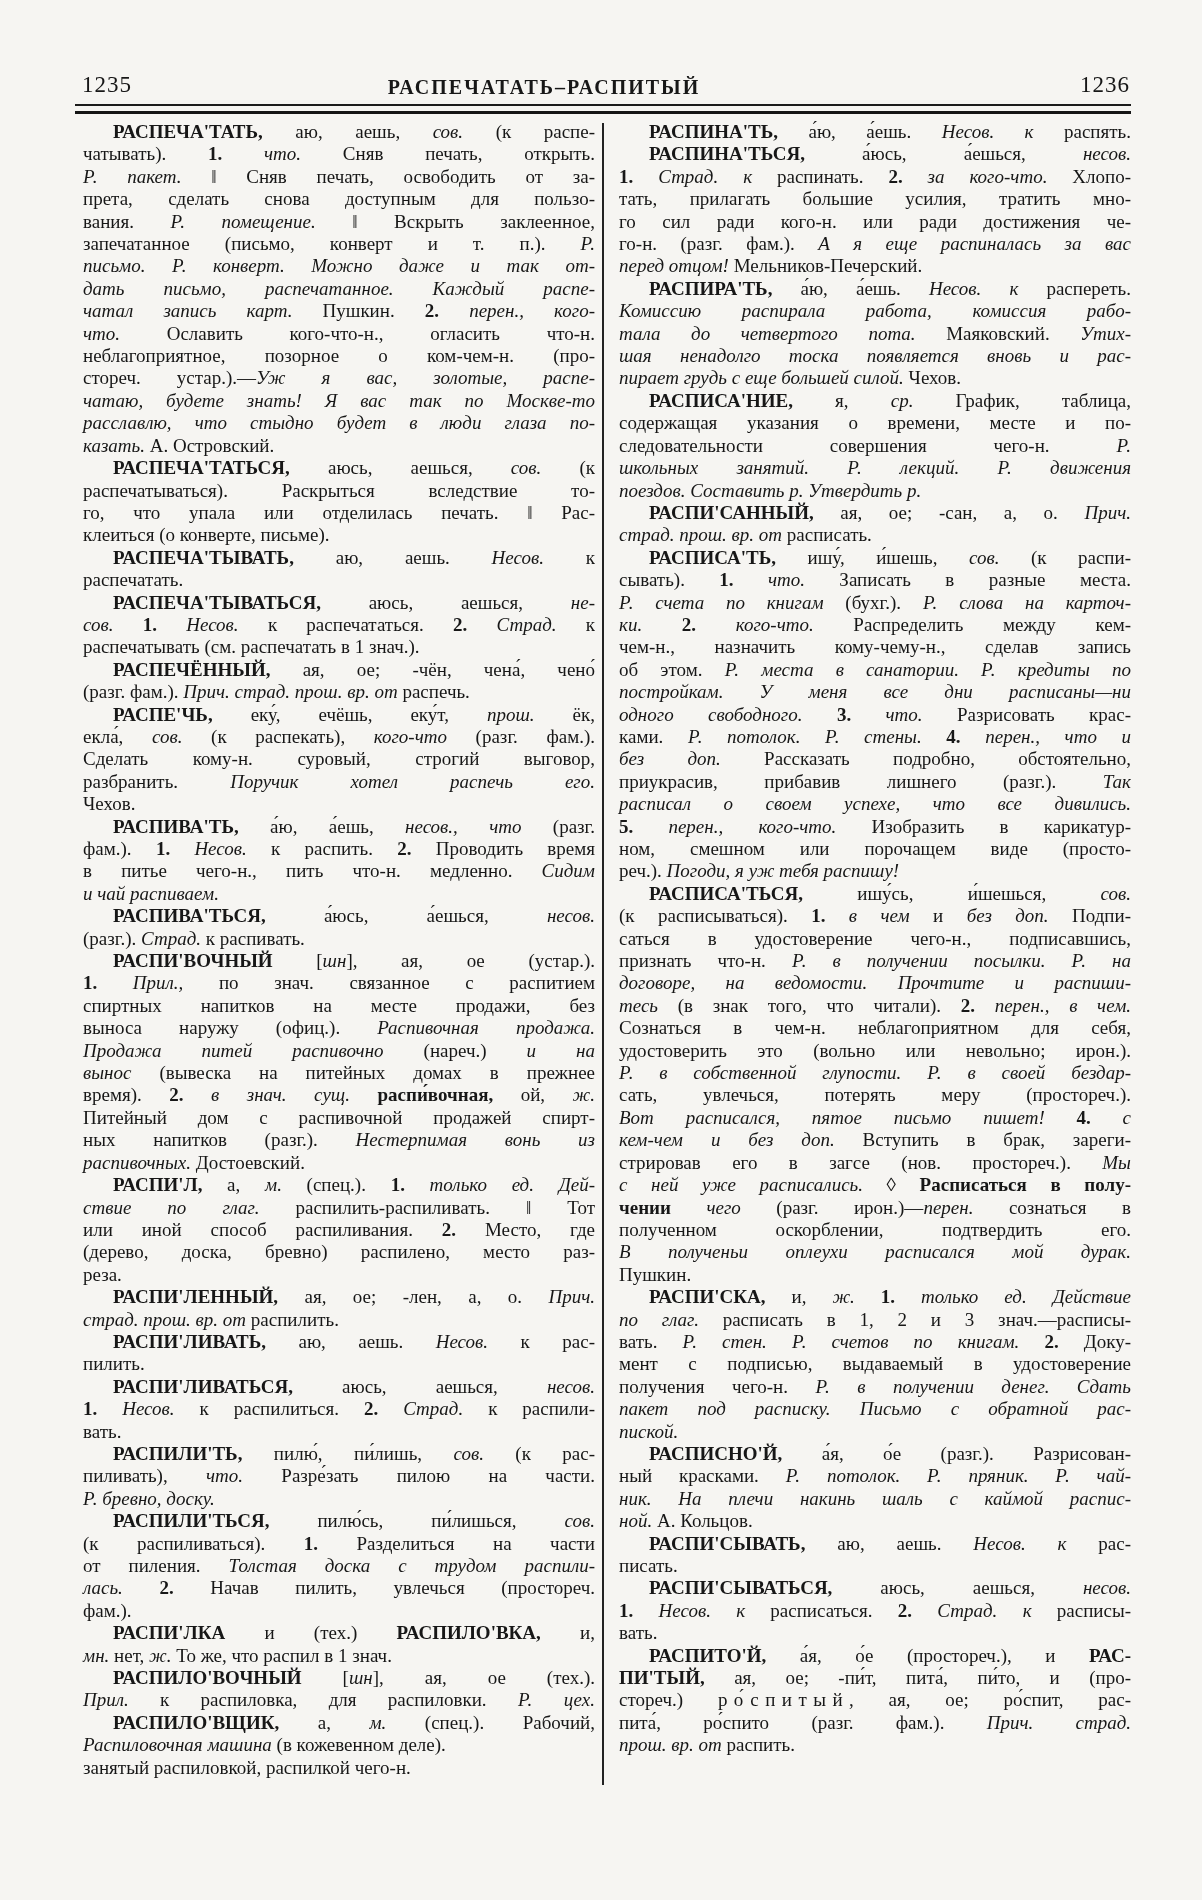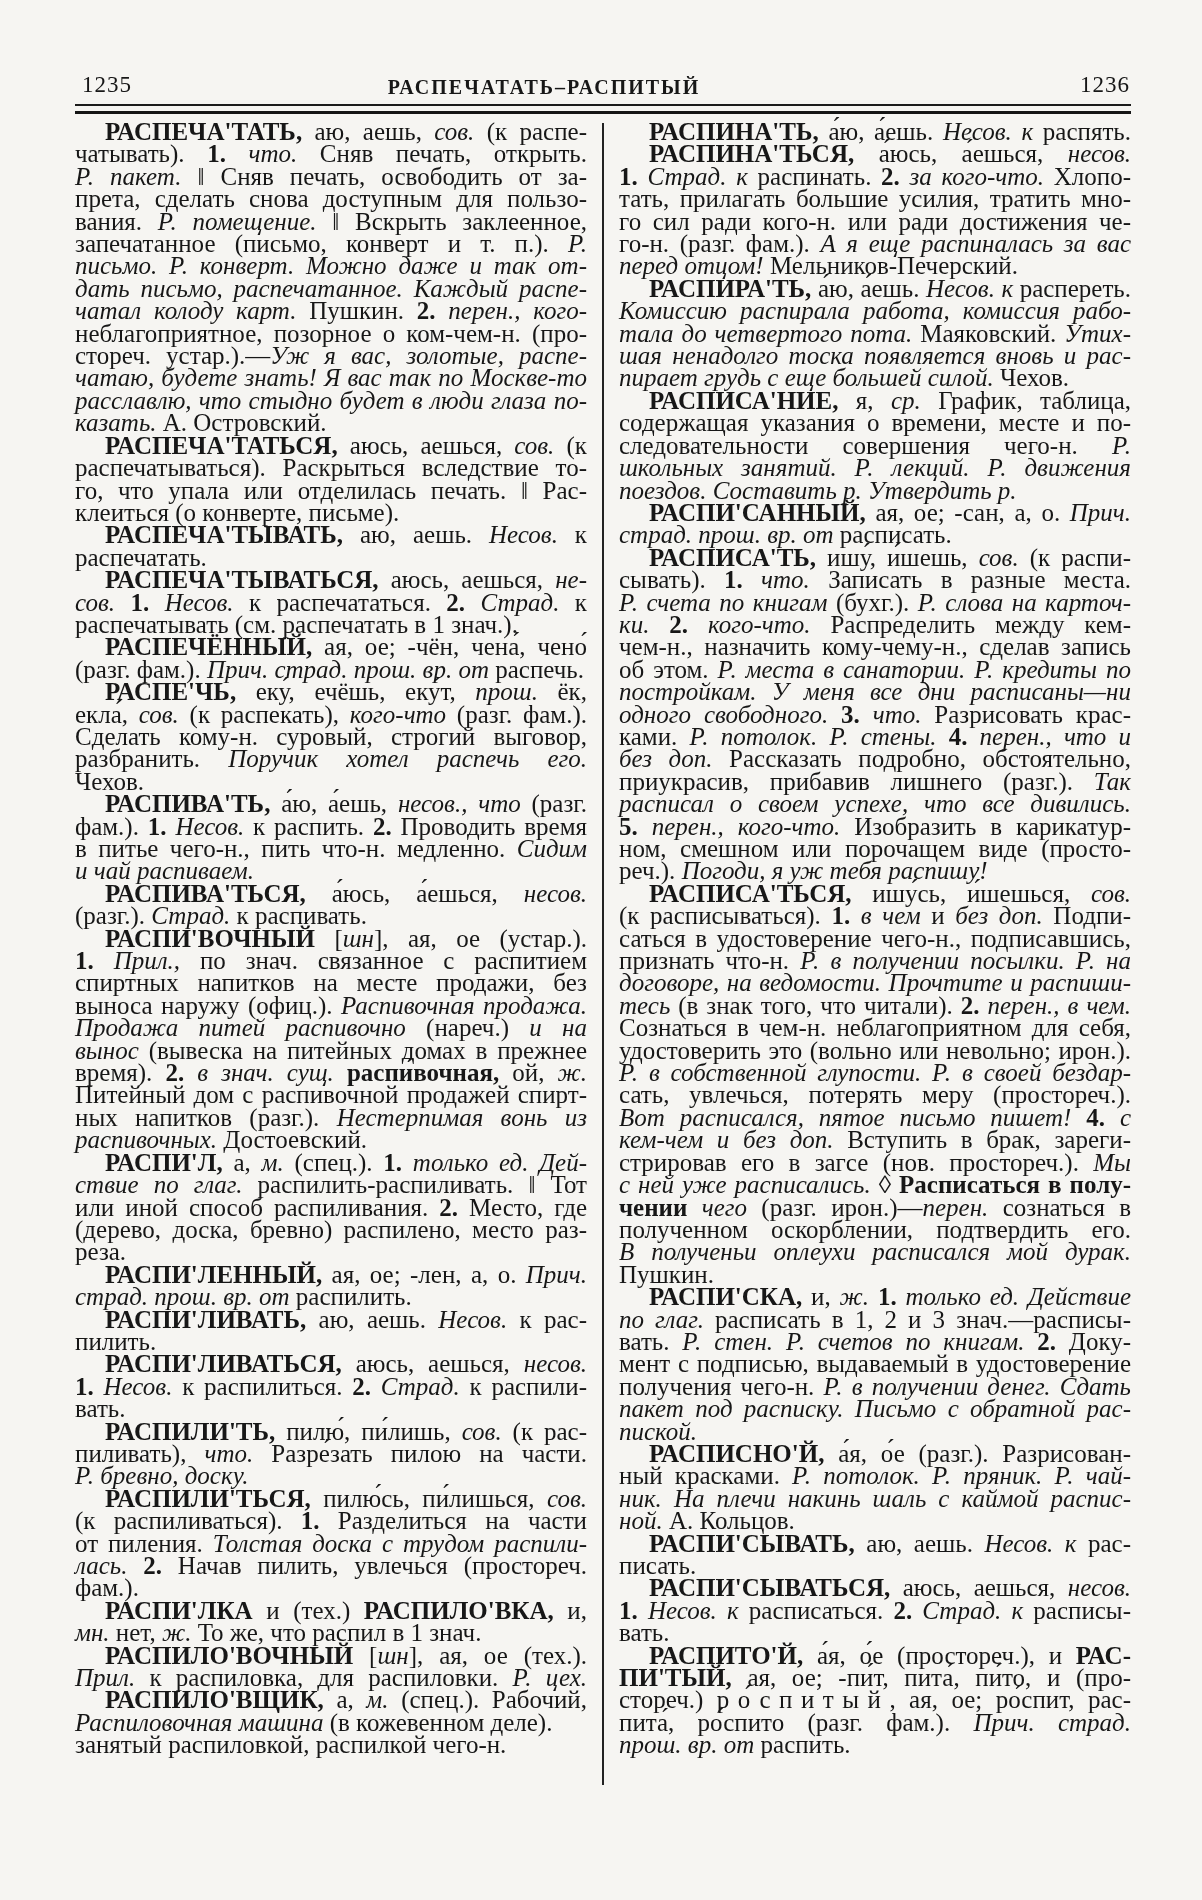--- a/index.html
+++ b/index.html
@@ -15,21 +15,21 @@
   .running-head{
     position:absolute;top:76px;left:516px;transform:translateX(-50%);
     font-weight:bold;font-size:20px;letter-spacing:2px;white-space:nowrap;margin-left:28px;
   }
   .rule{
     position:absolute;top:104px;left:75px;width:1056px;height:5px;
     border-top:2px solid #1b1b1b;border-bottom:3px solid #151515;
   }
   main{position:absolute;top:121px;left:75px;width:1056px;display:flex;justify-content:space-between;}
   .divider{width:2px;height:1662px;background:#222;margin-top:2px;}
-  .col{width:512px;font-size:25px;}
+  .col{width:512px;font-size:19px;margin-left:8px;}
   .line{
     line-height:22.42px;height:22.42px;
     text-align:justify;text-align-last:justify;
     white-space:normal;overflow:visible;
   }
   .line.ind{text-indent:30px;}
   .line.short{text-align:left;text-align-last:left;}
   .b{font-weight:bold;}
   .i{font-style:italic;}
   .g{letter-spacing:.34em;font-family:Liberation Serif, serif;}
@@ -45,21 +45,22 @@
   <main>
     <div class="col" id="col-left">
         <div class="line ind"><span class="b">РАСПЕЧА'ТАТЬ,</span><span class="n"> аю, аешь, </span><span class="i">сов.</span><span class="n"> (к распе-</span></div>
         <div class="line"><span class="n">чатывать). </span><span class="b">1.</span><span class="n"> </span><span class="i">что.</span><span class="n"> Сняв печать, открыть.</span></div>
         <div class="line"><span class="i">Р. пакет.</span><span class="n"> ‖ Сняв печать, освободить от за-</span></div>
         <div class="line"><span class="n">прета, сделать снова доступным для пользо-</span></div>
         <div class="line"><span class="n">вания. </span><span class="i">Р. помещение.</span><span class="n"> ‖ Вскрыть заклеенное,</span></div>
         <div class="line"><span class="n">запечатанное (письмо, конверт и т. п.). </span><span class="i">Р.</span></div>
         <div class="line"><span class="i">письмо. Р. конверт. Можно даже и так от-</span></div>
         <div class="line"><span class="i">дать письмо, распечатанное. Каждый распе-</span></div>
-        <div class="line"><span class="i">чатал колоду карт.</span><span class="n"> Пушкин. </span><span class="b">2.</span><span class="n"> </span><span class="i">перен., кого-</span></div>
+        <div class="line"><span class="i">чатал запись карт.</span><span class="n"> Пушкин. </span><span class="b">2.</span><span class="n"> </span><span class="i">перен., кого-</span></div>
+        <div class="line"><span class="i">что.</span><span class="n"> Ославить кого-что-н., огласить что-н.</span></div>
         <div class="line"><span class="n">неблагоприятное, позорное о ком-чем-н. (про-</span></div>
         <div class="line"><span class="n">стореч. устар.).—</span><span class="i">Уж я вас, золотые, распе-</span></div>
         <div class="line"><span class="i">чатаю, будете знать! Я вас так по Москве-то</span></div>
         <div class="line"><span class="i">расславлю, что стыдно будет в люди глаза по-</span></div>
         <div class="line short"><span class="i">казать.</span><span class="n"> А. Островский.</span></div>
         <div class="line ind"><span class="b">РАСПЕЧА'ТАТЬСЯ,</span><span class="n"> аюсь, аешься, </span><span class="i">сов.</span><span class="n"> (к</span></div>
         <div class="line"><span class="n">распечатываться). Раскрыться вследствие то-</span></div>
         <div class="line"><span class="n">го, что упала или отделилась печать. ‖ Рас-</span></div>
         <div class="line short"><span class="n">клеиться (о конверте, письме).</span></div>
         <div class="line ind"><span class="b">РАСПЕЧА'ТЫВАТЬ,</span><span class="n"> аю, аешь. </span><span class="i">Несов.</span><span class="n"> к</span></div>

